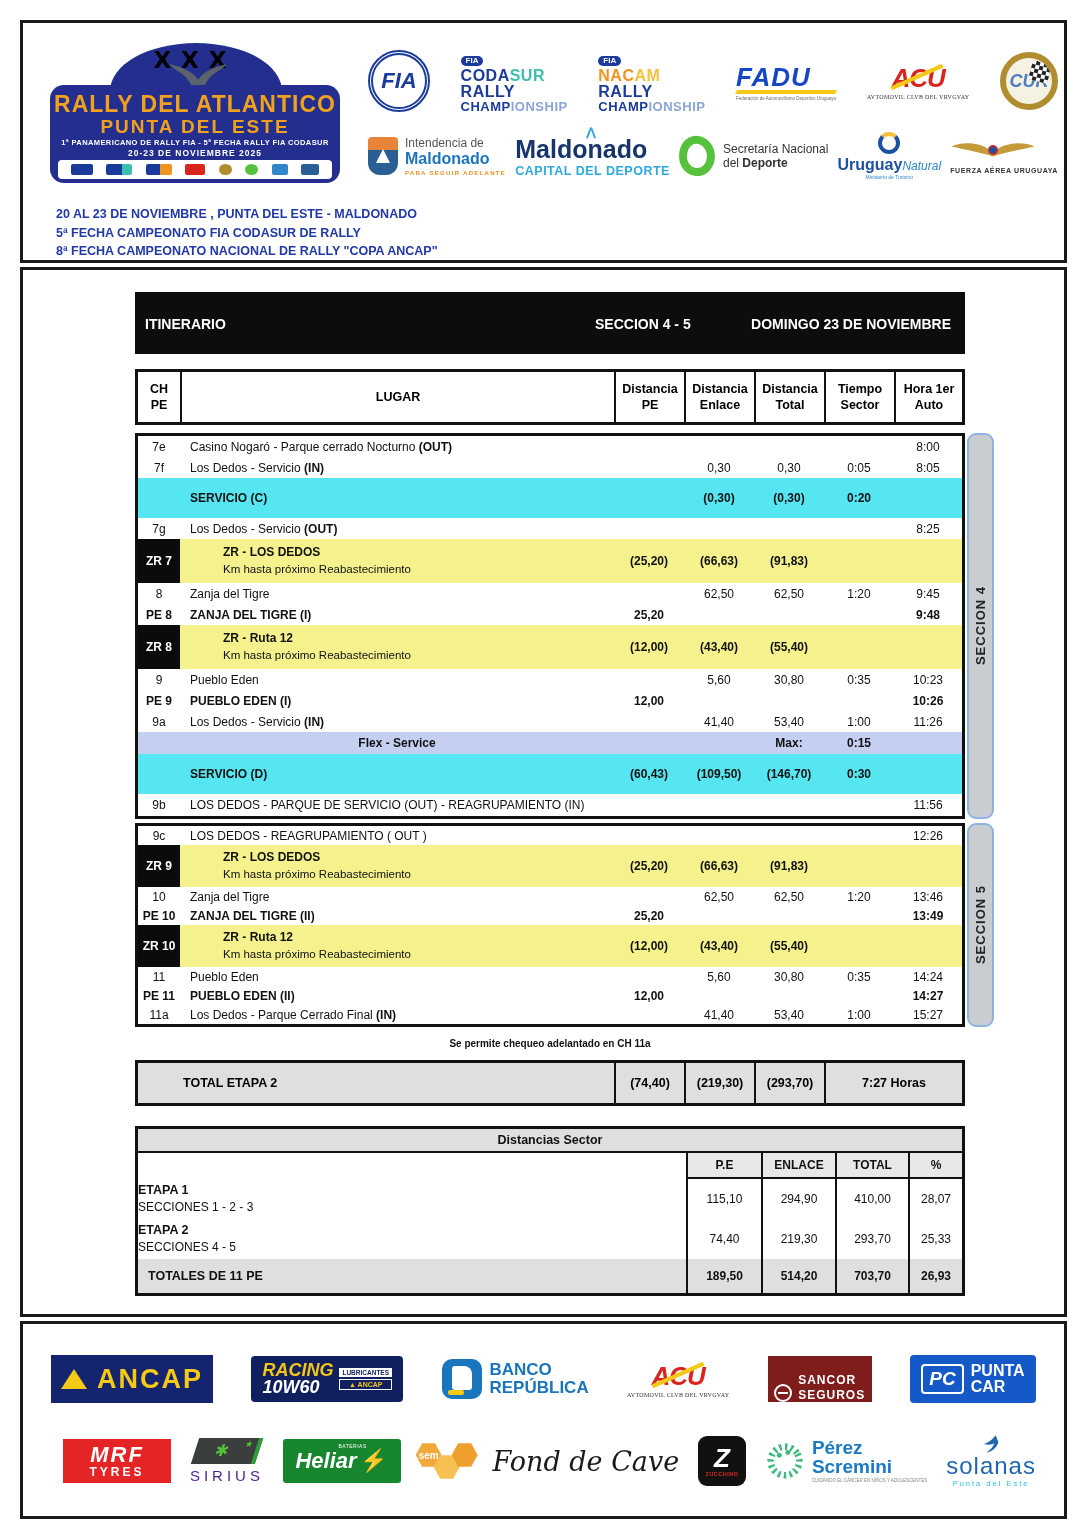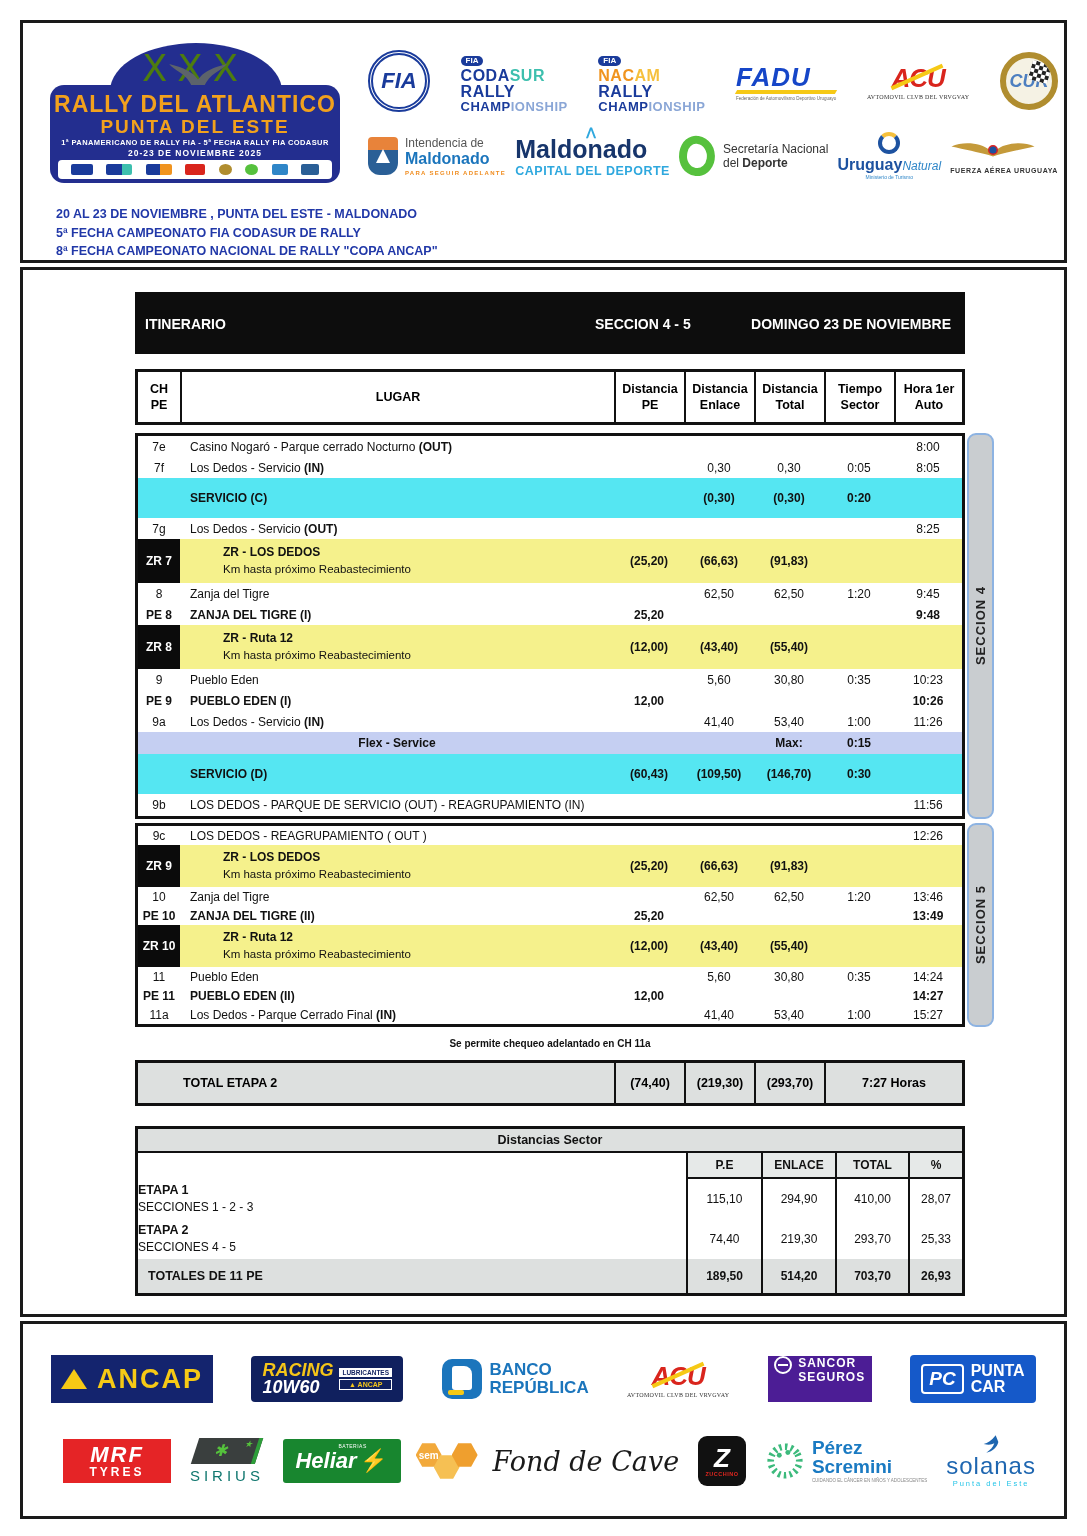--- a/index.html
+++ b/index.html
@@ -17,21 +17,21 @@
   .page{position:relative;width:1087px;height:1536px;background:#fff;overflow:hidden;}
   .box{position:absolute;left:20px;width:1047px;border:3px solid #1a1a1a;background:#fff;}
   .header-box{top:20px;height:243px;}
   .main-box{top:267px;height:1050px;}
   .sponsor-box{top:1321px;height:198px;}
 
   
   .plate{position:absolute;left:27px;top:20px;width:290px;height:140px;}
   .plate-arch{position:absolute;left:60px;top:0;width:172px;height:96px;background:var(--plateblue);border-radius:50% 50% 0 0;}
   .plate-body{position:absolute;left:0;top:42px;width:290px;height:98px;background:var(--plateblue);border-radius:14px;}
-  .plate-xxx{position:absolute;left:0;top:4px;width:100%;text-align:center;color:#4d7c0f;font-weight:normal;font-size:37px;letter-spacing:10px;font-family:"DejaVu Sans",sans-serif;}
+  .plate-xxx{position:absolute;left:0;top:4px;width:100%;text-align:center;color:#000000;font-weight:bold;font-size:23px;letter-spacing:10px;font-family:"DejaVu Sans",sans-serif;}
   .whale-tail{position:absolute;left:118px;top:16px;width:60px;height:52px;}
   .plate-t1{position:absolute;top:48px;width:100%;text-align:center;color:var(--orange);font-weight:bold;font-size:23px;letter-spacing:1px;transform:scaleY(1.05);}
   .plate-t2{position:absolute;top:73px;width:100%;text-align:center;color:var(--orange);font-weight:bold;font-size:19px;letter-spacing:2px;}
   .plate-sub{position:absolute;top:95px;width:100%;text-align:center;color:#fff;font-weight:bold;font-size:7.5px;letter-spacing:.4px;}
   .plate-dates{position:absolute;top:105px;width:100%;text-align:center;color:#fff;font-weight:bold;font-size:8.5px;letter-spacing:1px;}
   .plate-strip{position:absolute;left:8px;top:117px;width:274px;height:19px;background:#fff;border-radius:4px;display:flex;align-items:center;justify-content:space-around;padding:0 6px;}
   .mini{height:11px;border-radius:2px;}
 
   
   .top-logos{position:absolute;left:345px;top:18px;width:690px;height:150px;}
@@ -140,35 +140,35 @@
   .racing .r1{color:#f5c518;}.racing .r2{color:#fff;}
   .racing .side{display:flex;flex-direction:column;gap:2px;}
   .racing .tag1{background:#fff;color:#10205e;font-size:6.5px;font-weight:bold;padding:1px 3px;}
   .racing .tag2{border:1px solid #fff;color:#f5c518;font-size:7px;font-weight:bold;padding:1px 3px;text-align:center;}
   .brou{display:flex;align-items:center;gap:8px;}
   .brou .ic{width:40px;height:40px;border-radius:10px;background:#1b75bc;position:relative;}
   .brou .ic:before{content:"";position:absolute;left:10px;top:7px;width:20px;height:24px;background:#fff;border-radius:3px 8px 3px 3px;}
   .brou .ic:after{content:"";position:absolute;left:6px;bottom:4px;width:16px;height:5px;background:#f6c915;border-radius:2px;}
   .brou .t{color:#1b75bc;font-weight:bold;font-size:17px;line-height:1.05;}
   .acu-sp{text-align:center;}
-  .sancor{width:104px;height:46px;background:#4c1d95;color:#fff;display:flex;align-items:flex-start;justify-content:center;gap:6px;}
+  .sancor{width:104px;height:46px;background:#7f1d1d;color:#fff;display:flex;align-items:flex-end;justify-content:center;gap:6px;}
   .sancor .ic{width:18px;height:18px;border-radius:50%;border:2px solid #fff;position:relative;}
   .sancor .ic:before{content:"";position:absolute;left:2px;top:6px;width:10px;height:2px;background:#fff;}
   .sancor .t{font-weight:bold;font-size:12px;letter-spacing:1px;line-height:1.2;}
   .punta{width:126px;height:48px;background:#1559c9;border-radius:4px;color:#fff;display:flex;align-items:center;justify-content:center;gap:7px;}
   .punta .pc{border:2px solid #fff;border-radius:4px;padding:2px 6px;font-weight:bold;font-style:italic;font-size:19px;}
   .punta .t{font-weight:bold;font-size:16px;line-height:1;}
   .mrf{width:108px;height:44px;background:#e52426;color:#fff;display:flex;flex-direction:column;align-items:center;justify-content:center;line-height:1;margin-left:12px;}
   .mrf .a{font-weight:bold;font-style:italic;font-size:22px;letter-spacing:2px;}
   .mrf .b{font-weight:bold;font-size:12px;letter-spacing:3px;}
   .sirius{text-align:center;}
   .sirius .ic{width:64px;height:26px;background:#3a3f3e;transform:skewX(-18deg);margin:0 auto 3px;position:relative;border-right:4px solid #2e9e3a;}
   .sirius .ic:before{content:"✱";color:#55c23c;font-size:16px;position:absolute;left:20px;top:3px;}
   .sirius .ic:after{content:"★";color:#55c23c;font-size:9px;position:absolute;right:4px;top:1px;}
-  .sirius .t{color:#0f766e;font-size:15px;letter-spacing:4px;}
+  .sirius .t{color:#4c1d95;font-size:15px;letter-spacing:4px;}
   .heliar{width:118px;height:44px;background:#18862f;border-radius:3px;color:#fff;display:flex;align-items:center;justify-content:center;gap:4px;position:relative;}
   .heliar .t{font-weight:bold;font-style:italic;font-size:22px;}
   .heliar .bat{position:absolute;top:4px;right:34px;font-size:5px;letter-spacing:.5px;}
   .heliar .bolt{color:#f6e215;font-size:22px;font-weight:bold;}
   .sem{display:flex;}
   .hex{width:26px;height:26px;background:#f2a93b;clip-path:polygon(25% 5%,75% 5%,100% 50%,75% 95%,25% 95%,0 50%);margin:0 -4px;display:flex;align-items:center;justify-content:center;color:#fff;font-weight:bold;font-size:10px;}
   .hex.h2{background:#f6c053;margin-top:12px;}
   .hex.h3{background:#ef9f2e;}
   .fond{font-family:"DejaVu Serif",serif;font-style:italic;font-size:27px;color:#1a1a1a;}
   .zucch{width:48px;height:50px;background:#111;border-radius:9px;display:flex;flex-direction:column;align-items:center;justify-content:center;color:#fff;}

